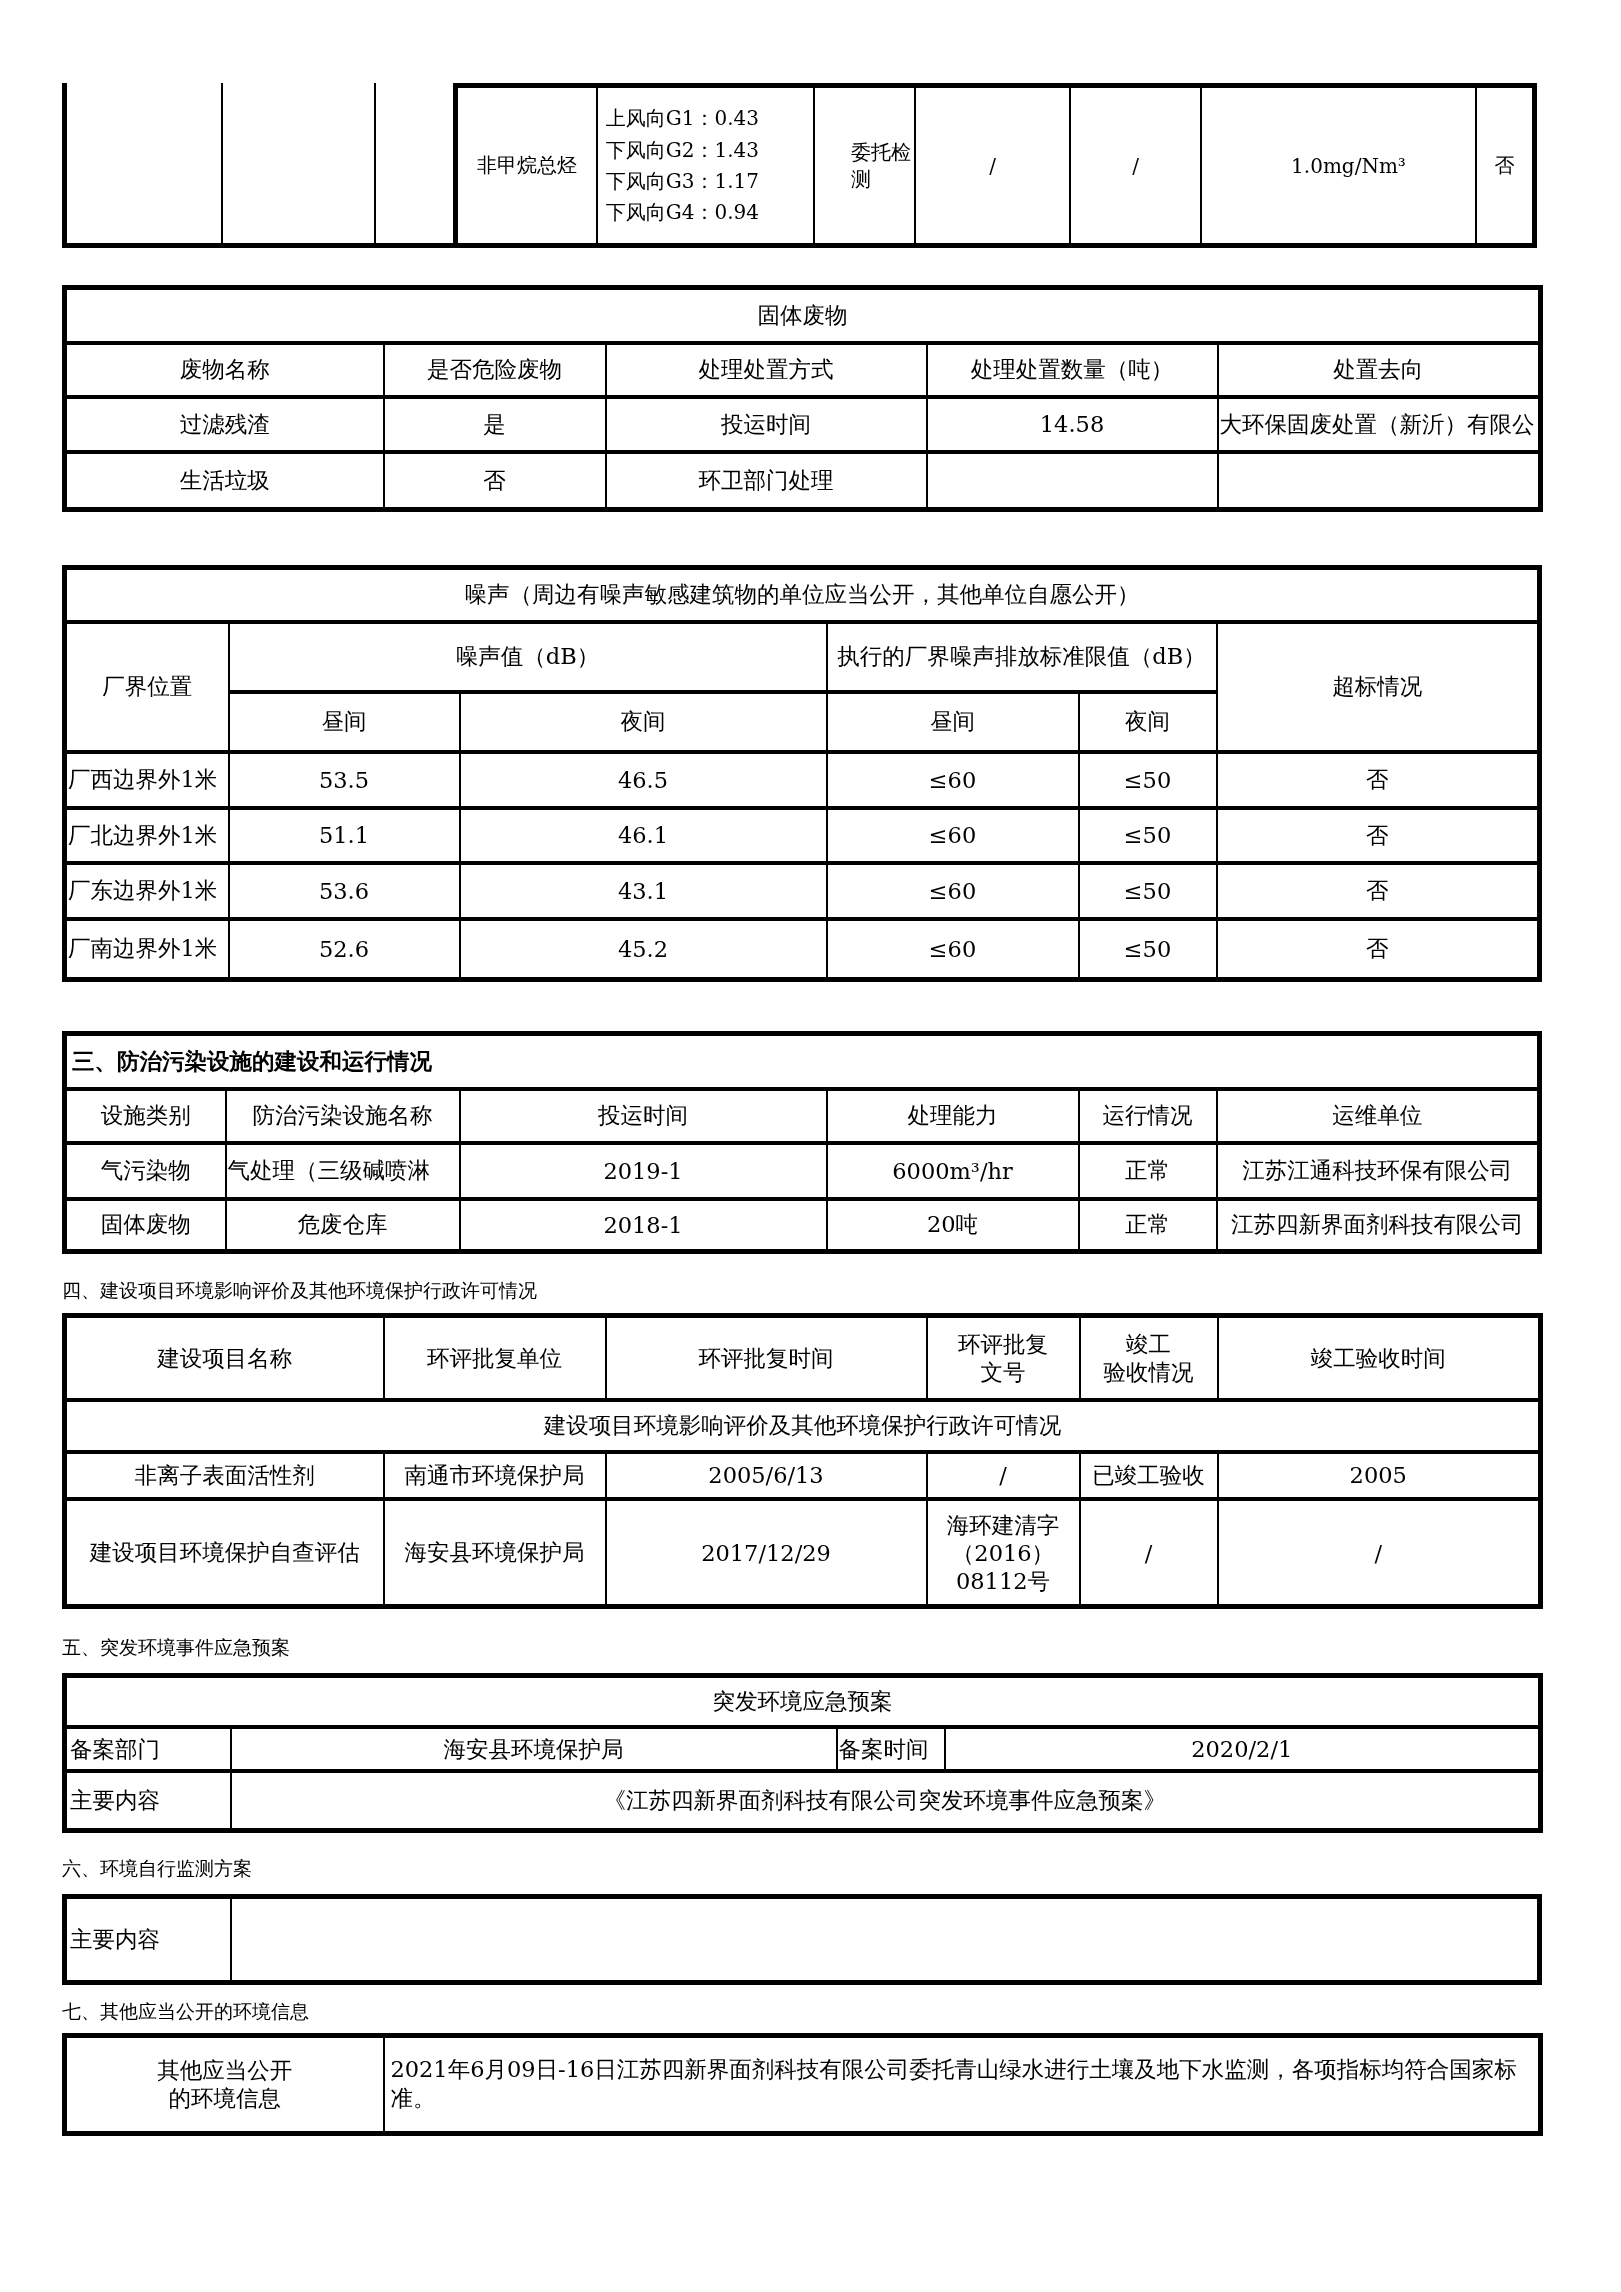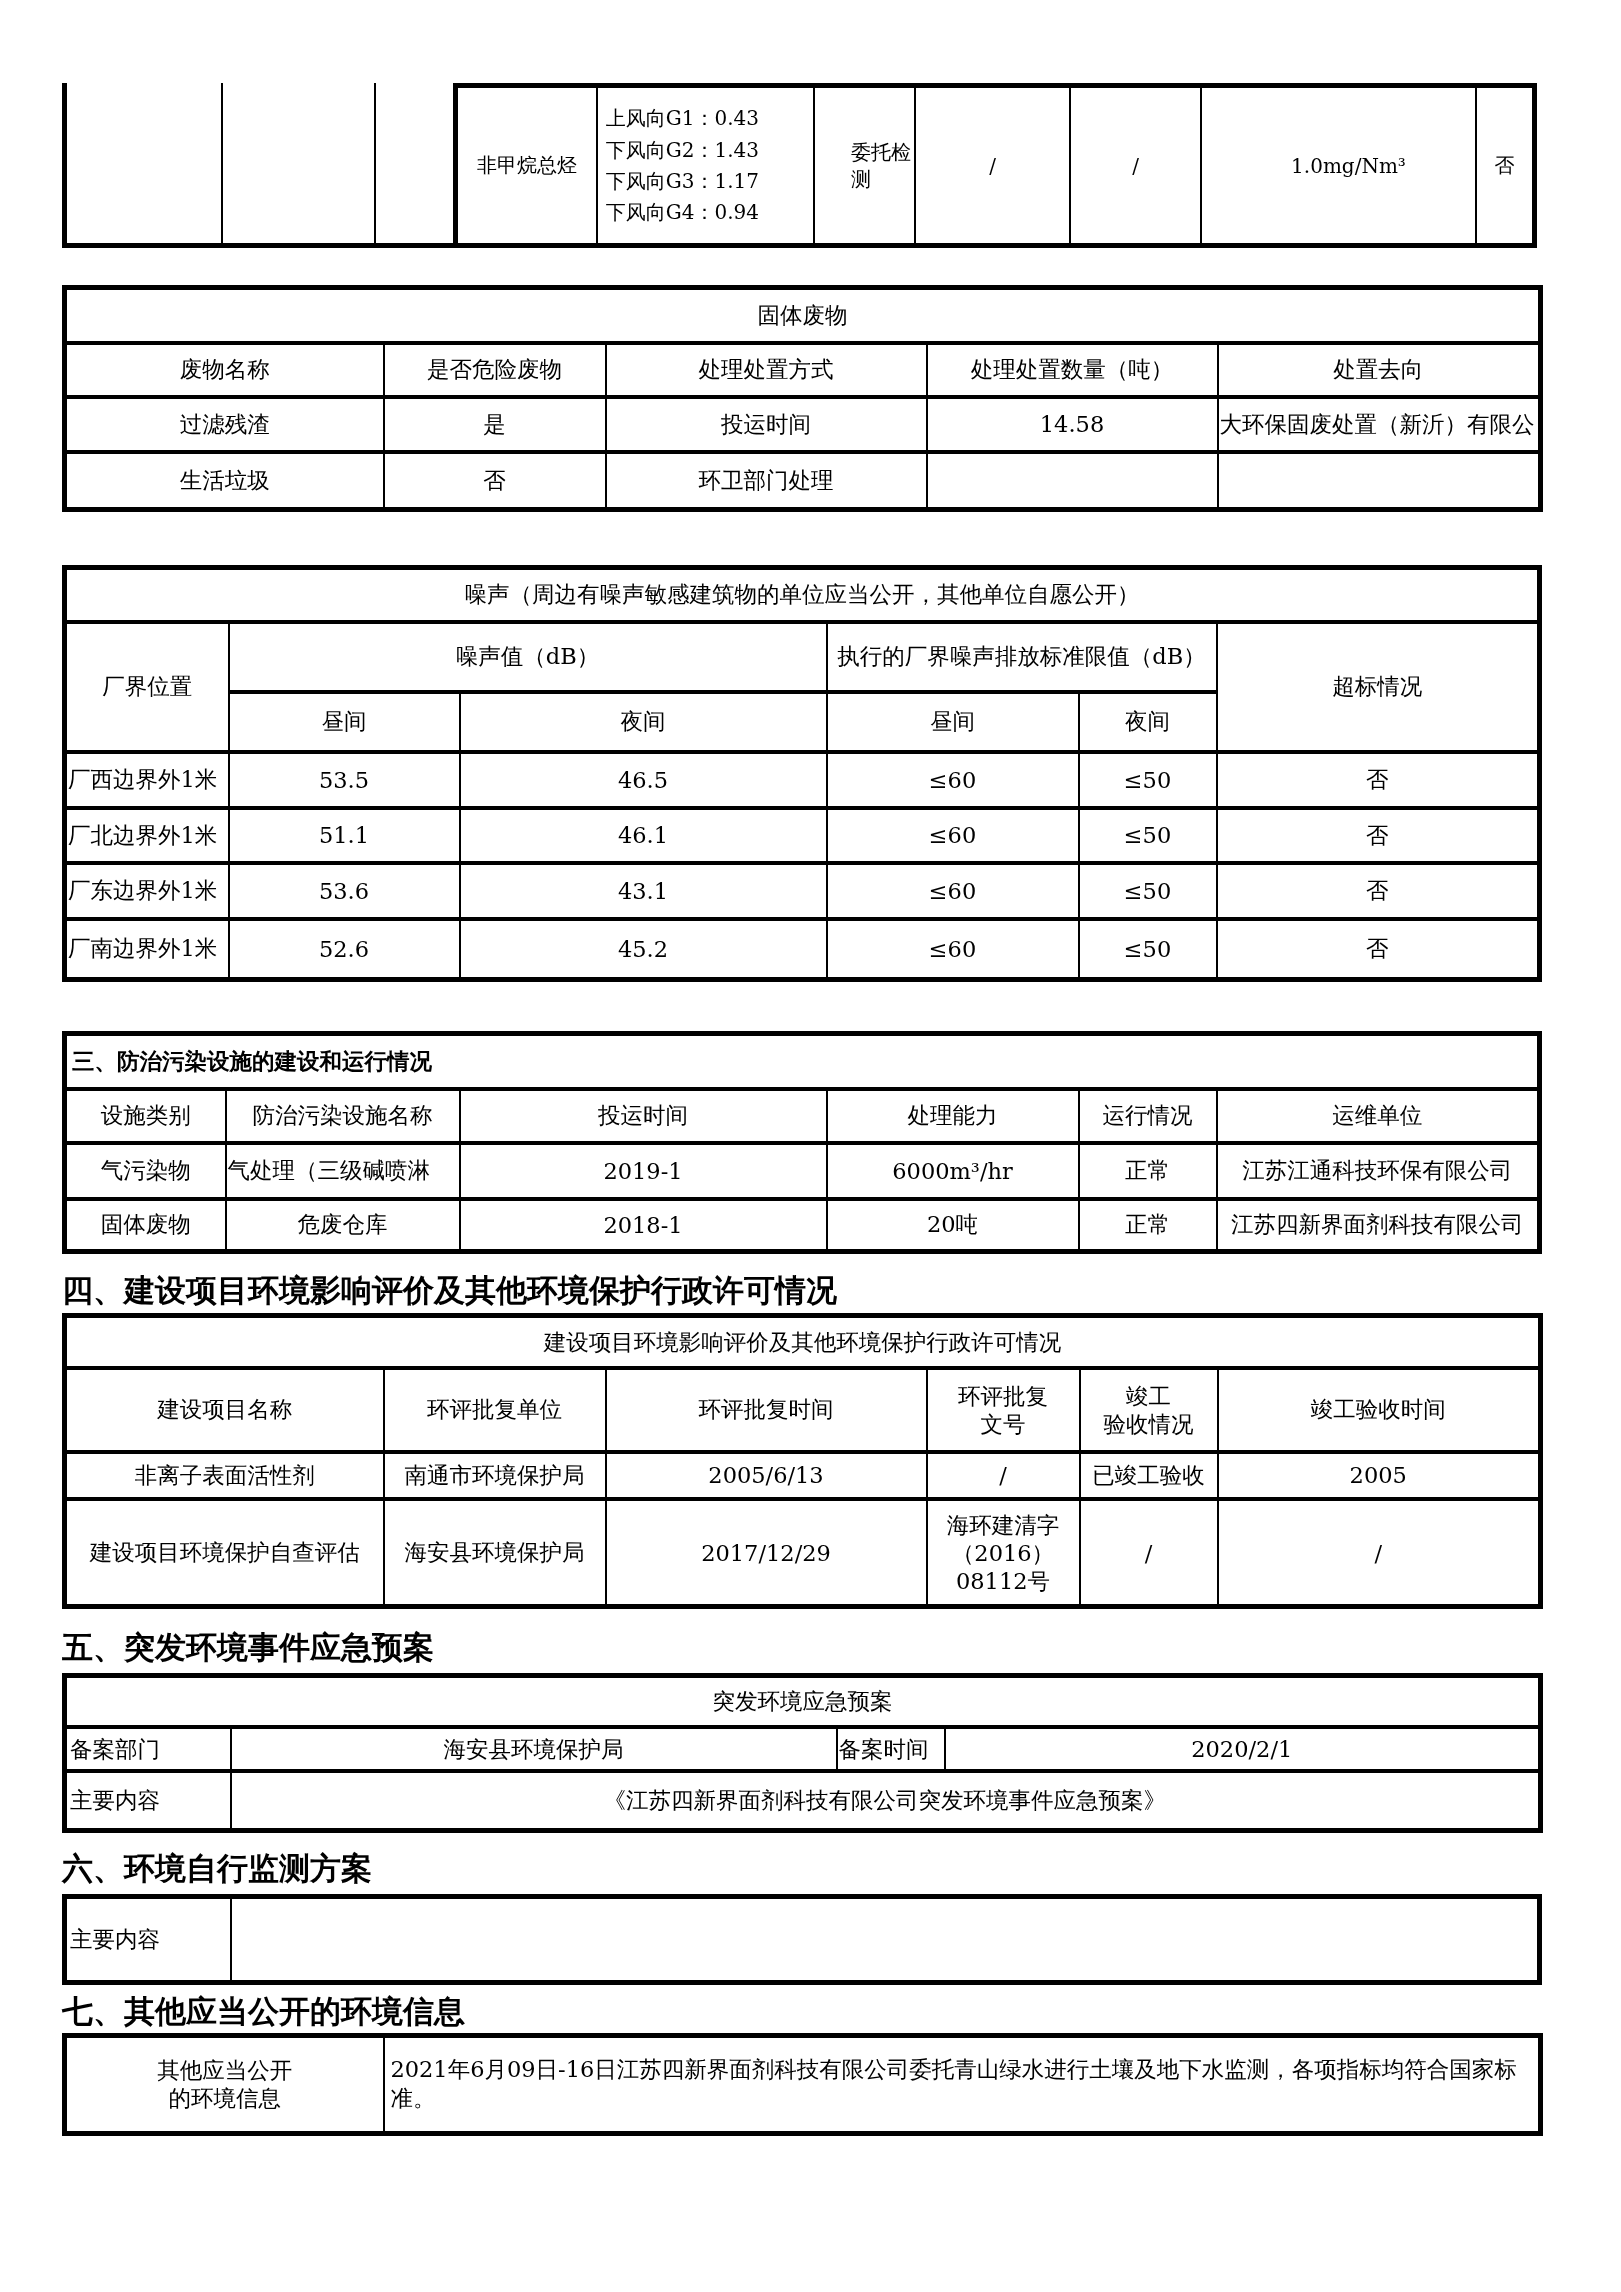--- a/index.html
+++ b/index.html
@@ -37,21 +37,21 @@
   .left { text-align:left !important; }
   .nowrap { white-space:nowrap; }
   .clip { text-align:left !important; white-space:nowrap; padding:1px 0 1px 1px !important; }
   .ln { line-height:28px; }
   .windln { line-height:22.5px; }
 
   .t-solid { margin-top:37px; }
   .t-noise { margin-top:53px; }
   .t-sec3  { margin-top:49px; }
 
-  .sec-heading { font-size:31px; font-weight:bold; line-height:28px; }
+  .sec-heading { font-size:19px; font-weight:normal; line-height:28px; }
   .sec4h { margin:21.6px 0 9.8px 0; }
   .sec5h { margin:23.5px 0 11.8px 0; }
   .sec6h { margin:21.6px 0 11.8px 0; }
   .sec7h { margin:11.8px 0 7.8px 0; }
   .tablehead-row td { font-weight:bold; font-size:24.5px; padding-left:4.9px !important; }
 </style>
 </head>
 <body>
 
 <div class="page">
@@ -216,37 +216,37 @@
   <table class="doc">
     <colgroup>
         <col style="width:319px">
         <col style="width:222px">
         <col style="width:321px">
         <col style="width:153px">
         <col style="width:138px">
         <col style="width:323px">
       </colgroup>
     <tbody>
-        <tr style="height:52px">
-      <td colspan="6">建设项目环境影响评价及其他环境保护行政许可情况</td>
-    </tr>
-    <tr style="height:84px">
+        <tr style="height:84px">
       <td>建设项目名称</td>
       <td>环评批复单位</td>
       <td>环评批复时间</td>
       <td>
         <div class="ln">环评批复</div>
         <div class="ln">文号</div>
       </td>
       <td>
         <div class="ln">竣工</div>
         <div class="ln">验收情况</div>
       </td>
       <td>竣工验收时间</td>
     </tr>
+    <tr style="height:52px">
+      <td colspan="6">建设项目环境影响评价及其他环境保护行政许可情况</td>
+    </tr>
     <tr style="height:47px">
       <td>非离子表面活性剂</td>
       <td>南通市环境保护局</td>
       <td>2005/6/13</td>
       <td>/</td>
       <td class="nowrap">已竣工验收</td>
       <td>2005</td>
     </tr>
     <tr style="height:108px">
       <td class="nowrap">建设项目环境保护自查评估</td>

